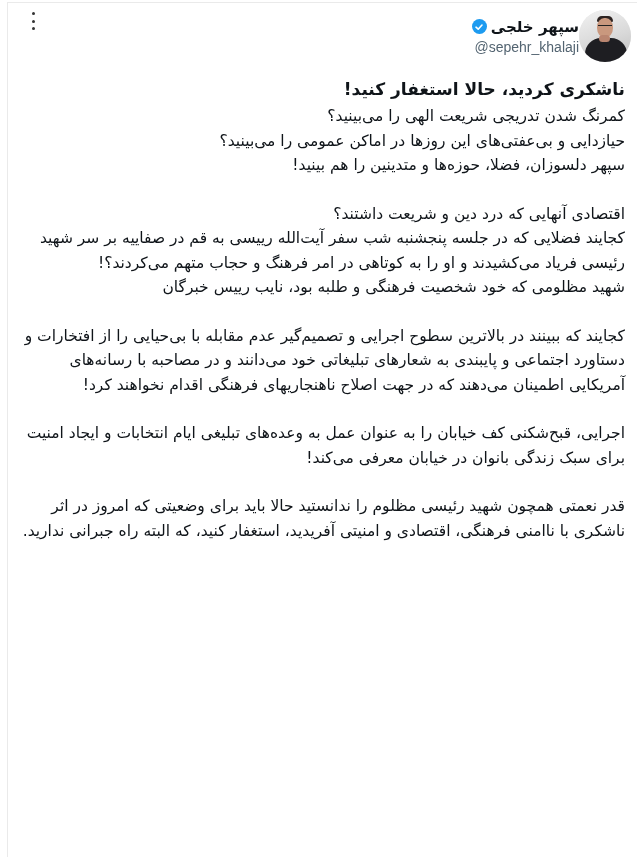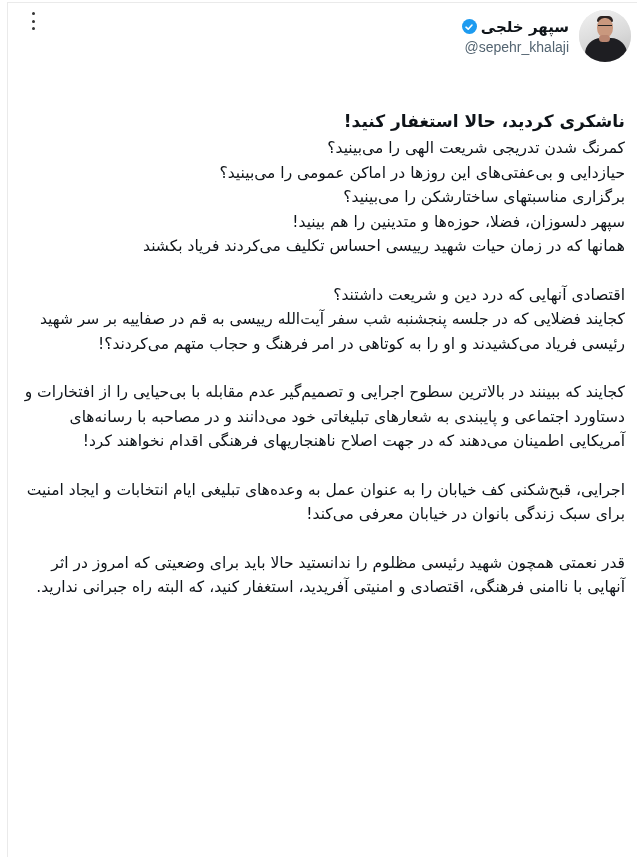--- a/index.html
+++ b/index.html
@@ -10,41 +10,41 @@
       border-left: 1px solid #eaeaea; border-top: 1px solid #eaeaea;
     }
     .more-btn {
       position: absolute; left: 26px; top: 10px; width: 14px; height: 22px;
       display: flex; flex-direction: column; align-items: center; justify-content: space-between;
       padding: 2px 0; cursor: pointer;
     }
     .more-btn span { width: 3px; height: 3px; background: #333; border-radius: 50%; display: block; }
     .header {
       position: absolute; right: 6px; top: 10px; height: 52px;
-      display: flex; flex-direction: row-reverse; align-items: center; gap: 10px;
+      display: flex; flex-direction: row-reverse; align-items: center; 
     }
     .avatar {
       width: 52px; height: 52px; border-radius: 50%; overflow: hidden; position: relative;
       background: #e6e6e6;
     }
     .avatar .bg { position: absolute; inset: 0; background: linear-gradient(160deg, #f2f2f2 0%, #d9d9d9 55%, #bdbdbd 100%); }
     .avatar .body { position: absolute; left: 6px; right: 4px; bottom: -6px; height: 30px; background: #1e1e22; border-radius: 16px 16px 4px 4px; }
     .avatar .head { position: absolute; left: 18px; top: 8px; width: 16px; height: 20px; background: #c9987e; border-radius: 45% 45% 50% 50%; }
     .avatar .hair { position: absolute; left: 18px; top: 6px; width: 16px; height: 6px; background: #2b2220; border-radius: 8px 8px 2px 2px; }
     .avatar .glasses { position: absolute; left: 19px; top: 15px; width: 14px; height: 3px; border-top: 1px solid #222; }
     .avatar .hand { position: absolute; left: 20px; top: 25px; width: 11px; height: 7px; background: #b98570; border-radius: 4px; }
     .user-info { display: flex; flex-direction: column; align-items: flex-end; }
     .name-row { display: flex; flex-direction: row-reverse; align-items: center; gap: 4px; }
     .name { font-size: 15px; font-weight: bold; direction: rtl; color: #0f1419; }
     .verified { width: 15px; height: 15px; border-radius: 50%; background: #1d9bf0; display: flex; align-items: center; justify-content: center; }
     .verified svg { width: 10px; height: 10px; }
     .handle { font-size: 14px; color: #536471; margin-top: 3px; font-family: "Liberation Sans", sans-serif; }
     .content {
       position: absolute; left: 22px; right: 12px; top: 76px;
-      direction: rtl; text-align: right; margin-top: 32px;
+      direction: rtl; text-align: right;
     }
     .title { font-size: 17px; font-weight: bold; line-height: 26px; margin-bottom: 2px; }
     .para { font-size: 15.5px; line-height: 24.5px; }
     .gap { height: 24px; }
   </style>
 </head>
 <body>
 
 <div class="frame"></div>
 
@@ -75,38 +75,37 @@
     <span class="handle">@sepehr_khalaji</span>
   </div>
 </div>
 
 <div class="content">
   <div class="title">ناشکری کردید، حالا استغفار کنید!</div>
 
   <div class="para">
     <div>کمرنگ شدن تدریجی شریعت الهی را می‌بینید؟</div>
     <div>حیازدایی و بی‌عفتی‌های این روزها در اماکن عمومی را می‌بینید؟</div>
-    <div>برگزاری مناسبتهای ساختارشکن را می‌بینید؟</div>
     <div>سپهر دلسوزان، فضلا، حوزه‌ها و متدینین را هم بینید!</div>
-    <div>همانها که در زمان حیات شهید رییسی احساس تکلیف می‌کردند فریاد بکشند</div>
   </div>
   <div class="gap"></div>
 
   <div class="para">
     <div>اقتصادی آنهایی که درد دین و شریعت داشتند؟</div>
     <div>کجایند فضلایی که در جلسه پنجشنبه شب سفر آیت‌الله رییسی به قم در صفاییه بر سر شهید رئیسی فریاد می‌کشیدند و او را به کوتاهی در امر فرهنگ و حجاب متهم می‌کردند؟!</div>
+    <div>شهید مظلومی که خود شخصیت فرهنگی و طلبه بود، نایب رییس خبرگان</div>
   </div>
   <div class="gap"></div>
 
   <div class="para">
     <div>کجایند که ببینند در بالاترین سطوح اجرایی و تصمیم‌گیر عدم مقابله با بی‌حیایی را از افتخارات و دستاورد اجتماعی و پایبندی به شعارهای تبلیغاتی خود می‌دانند و در مصاحبه با رسانه‌های آمریکایی اطمینان می‌دهند که در جهت اصلاح ناهنجاریهای فرهنگی اقدام نخواهند کرد!</div>
   </div>
   <div class="gap"></div>
 
   <div class="para">
     <div>اجرایی، قبح‌شکنی کف خیابان را به عنوان عمل به وعده‌های تبلیغی ایام انتخابات و ایجاد امنیت برای سبک زندگی بانوان در خیابان معرفی می‌کند!</div>
   </div>
   <div class="gap"></div>
 
   <div class="para">
-    <div>قدر نعمتی همچون شهید رئیسی مظلوم را ندانستید حالا باید برای وضعیتی که امروز در اثر آنهایی با ناامنی فرهنگی، اقتصادی و امنیتی آفریدید، استغفار کنید، که البته راه جبرانی ندارید.</div>
+    <div>قدر نعمتی همچون شهید رئیسی مظلوم را ندانستید حالا باید برای وضعیتی که امروز در اثر ناشکری با ناامنی فرهنگی، اقتصادی و امنیتی آفریدید، استغفار کنید، که البته راه جبرانی ندارید.</div>
   </div>
 </div>
 
 </body></html>

